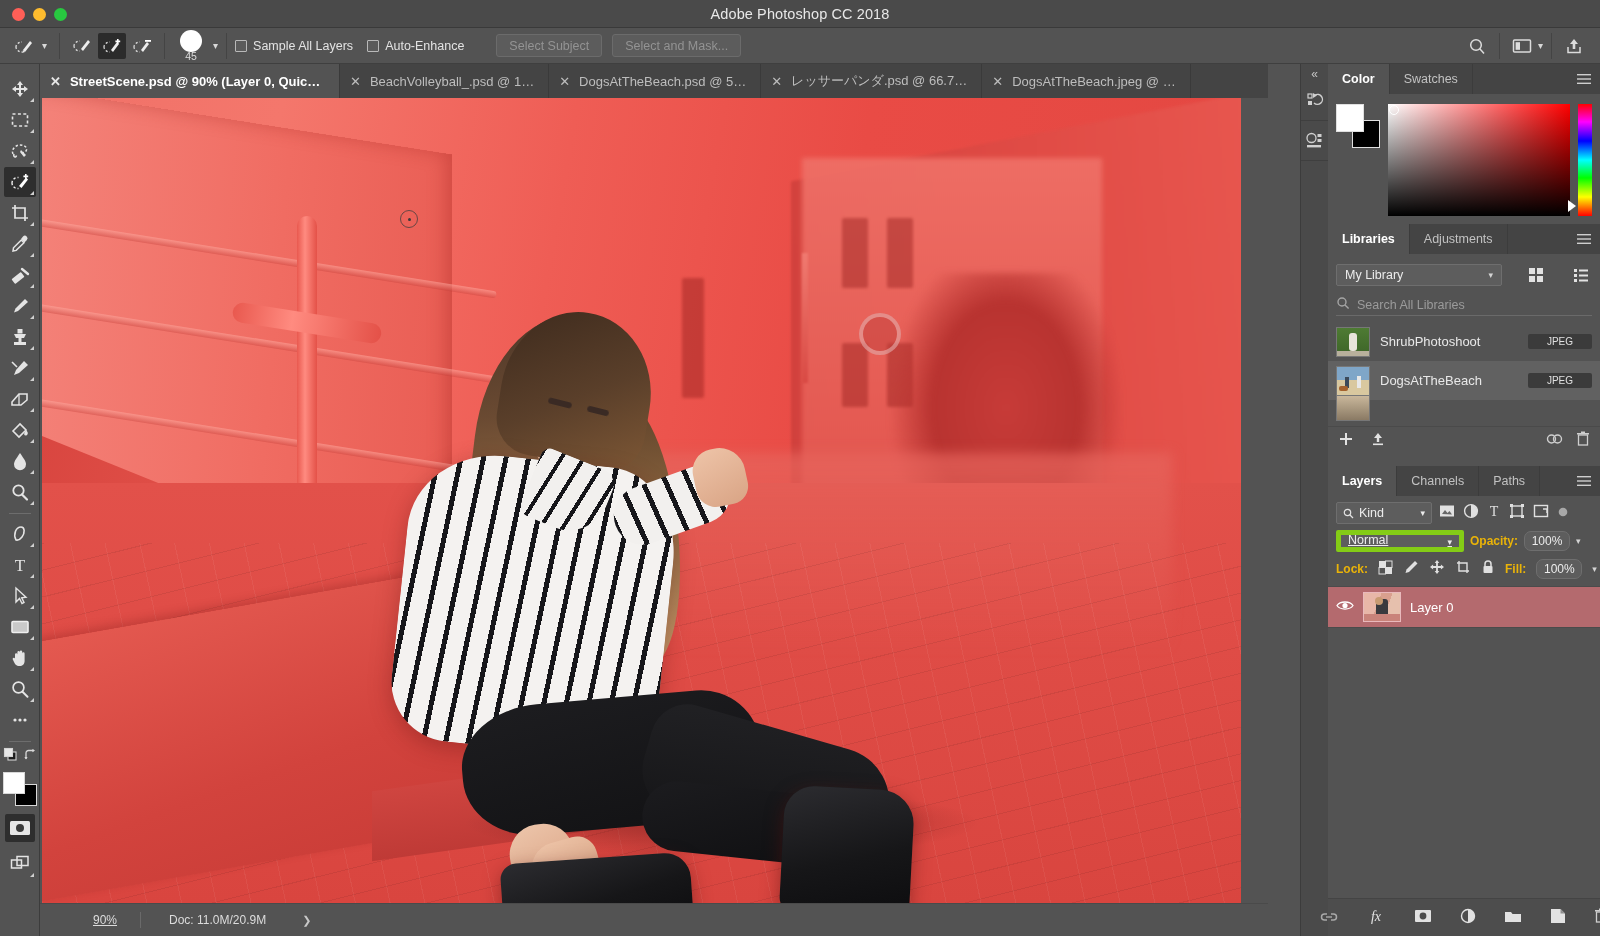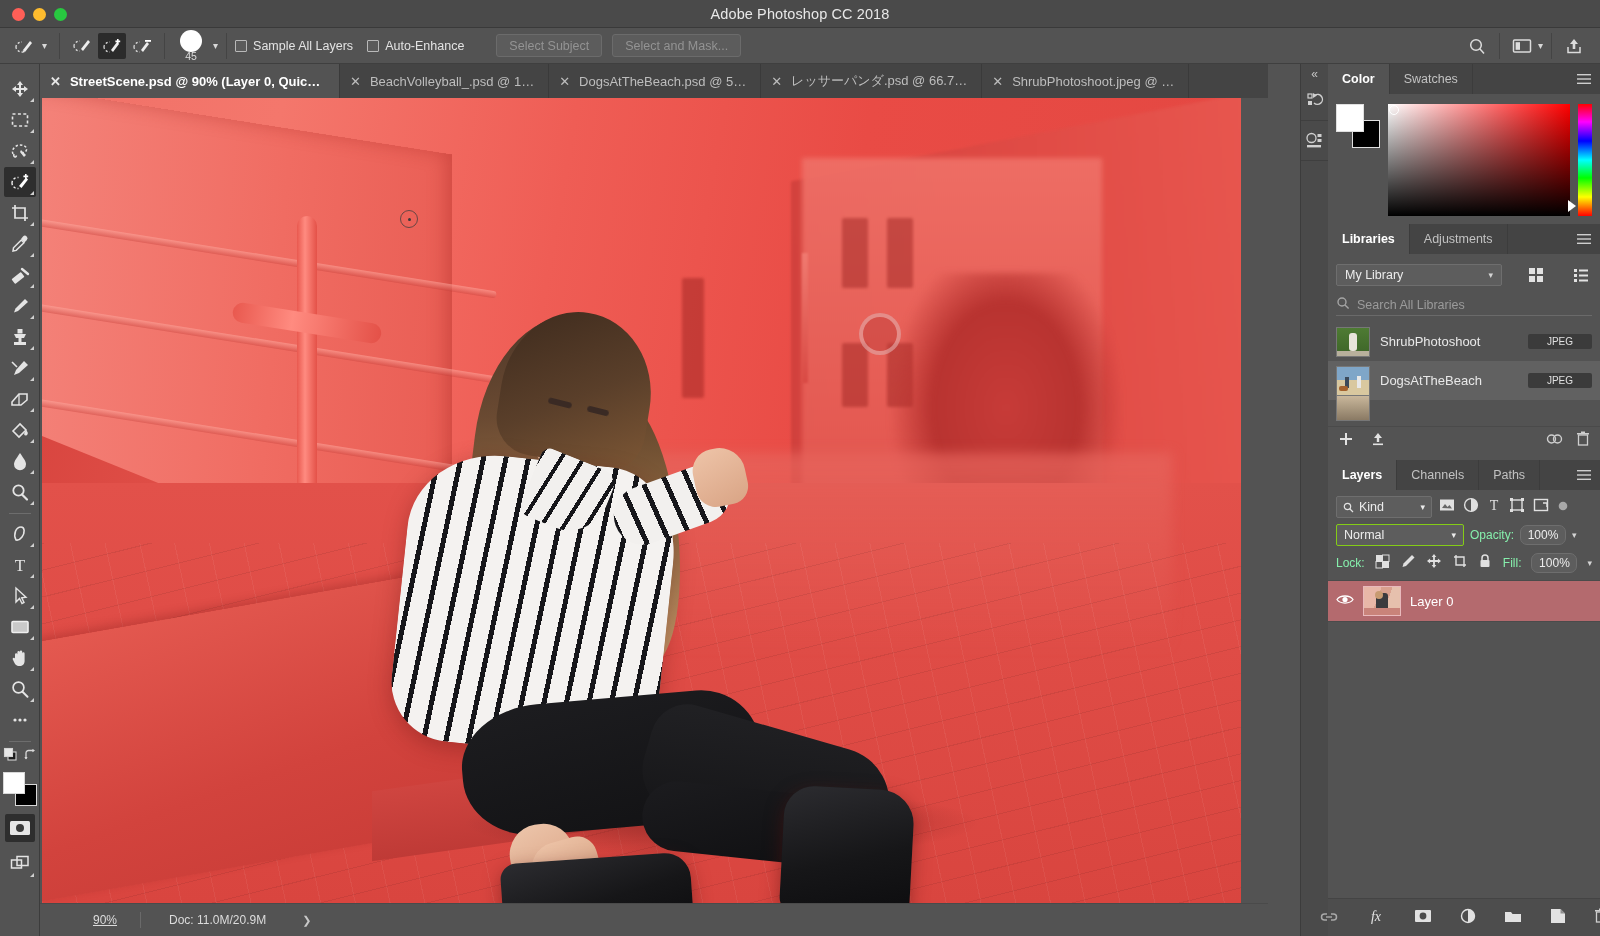--- a/index.html
+++ b/index.html
@@ -382,24 +382,24 @@
   .lib-footer .right { margin-left: auto; display: flex; gap: 12px; align-items: center; }
 
   .layers-filter { display: flex; align-items: center; gap: 7px; padding: 6px 8px 0 8px; }
   .kind-box {
     width: 96px; height: 22px; background: #5d5d5d; border: 1px solid #6e6e6e; border-radius: 2px;
     display: flex; align-items: center; gap: 5px; padding: 0 6px; color: #ececec; font-size: 12.5px;
   }
   .filter-icons { display: flex; align-items: center; gap: 8px; }
   .blend-row { display: flex; align-items: center; gap: 6px; padding: 6px 8px 0 8px; }
   .blend-box {
-    width: 128px; height: 22px; background: #5d5d5d; border: 1px solid #84cc16; border-radius: 2px;
-    display: flex; align-items: center; padding: 0 7px; color: #ececec; font-size: 12.5px;
-  }
-  .lbl-sm { color: #86efac; font-size: 12px; }
+    width: 128px; height: 22px; background: #5d5d5d; border: 5px solid #84cc16; border-radius: 2px;
+    display: flex; align-items: flex-end; padding: 0 7px; color: #ececec; font-size: 12.5px; text-decoration: underline;
+  }
+  .lbl-sm { color: #eab308; font-size: 12px; font-weight: bold; }
   .num-box {
     height: 20px; min-width: 46px; background: #5d5d5d; border: 1px solid #6e6e6e; border-radius: 7px;
     display: flex; align-items: center; justify-content: center; color: #ececec; font-size: 12px;
   }
   .lock-row { display: flex; align-items: center; gap: 10px; padding: 7px 8px 7px 8px; }
   .layer-row {
     height: 42px; display: flex; align-items: center; gap: 9px; padding: 0 8px;
     background: #b46a6e; border-top: 1px solid #4b4b4b; border-bottom: 1px solid #4b4b4b;
   }
   .layer-thumb {
@@ -522,21 +522,21 @@
     <div class="tab">
       <span class="x">✕</span>
       <span class="tab-label">DogsAtTheBeach.psd @ 5…</span>
     </div>
     <div class="tab">
       <span class="x">✕</span>
       <span class="tab-label">レッサーパンダ.psd @ 66.7…</span>
     </div>
     <div class="tab">
       <span class="x">✕</span>
-      <span class="tab-label">ShrubPhotoshoot.jpeg @ …</span>
+      <span class="tab-label">DogsAtTheBeach.jpeg @ …</span>
     </div>
   </div>
 
   <div class="toolbar">
     <div class="tool">
       <svg width="20" height="20" viewBox="0 0 20 20">
           <path d="M10 2 L13 6 H11 V9 H14 V7 L18 10 L14 13 V11 H11 V14 H13 L10 18 L7 14 H9 V11 H6 V13 L2 10 L6 7 V9 H9 V6 H7 Z" fill="#e4e4e4"></path>
         </svg>
       <i class="corner"></i>
     </div>
@@ -915,21 +915,21 @@
         <span>
           <svg width="14" height="16" viewBox="0 0 14 16">
             <rect x="2.5" y="4" width="9" height="10" fill="none" stroke="#cfcfcf" stroke-width="1.3"></rect>
             <rect x="1" y="2" width="12" height="1.5" fill="#cfcfcf"></rect>
             <rect x="5" y="0.5" width="4" height="1.5" fill="#cfcfcf"></rect>
           </svg>
         </span>
       </span>
     </div>
 
-    <div class="panel-tabs" style="margin-top:6px">
+    <div class="panel-tabs" style="margin-top:12px">
       <div class="ptab active">Layers</div>
       <div class="ptab">Channels</div>
       <div class="ptab">Paths</div>
       <div class="ptab-menu">
         <svg width="16" height="12" viewBox="0 0 16 12">
           <rect x="1" y="1" width="14" height="1.4" fill="#cfcfcf"></rect>
           <rect x="1" y="5.3" width="14" height="1.4" fill="#cfcfcf"></rect>
           <rect x="1" y="9.6" width="14" height="1.4" fill="#cfcfcf"></rect>
         </svg>
       </div>

